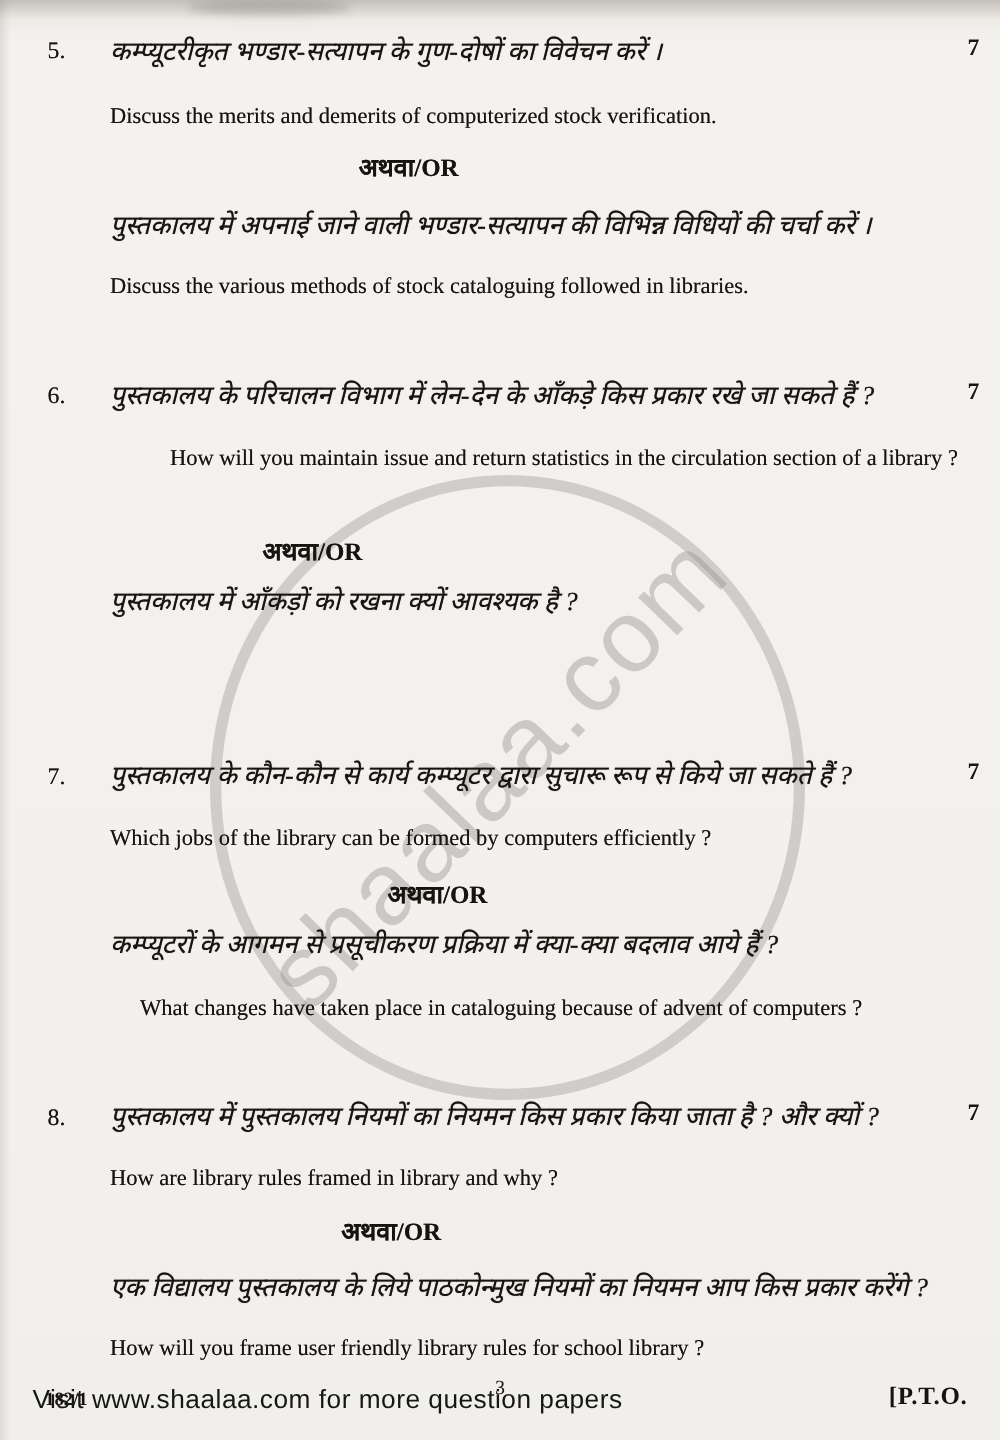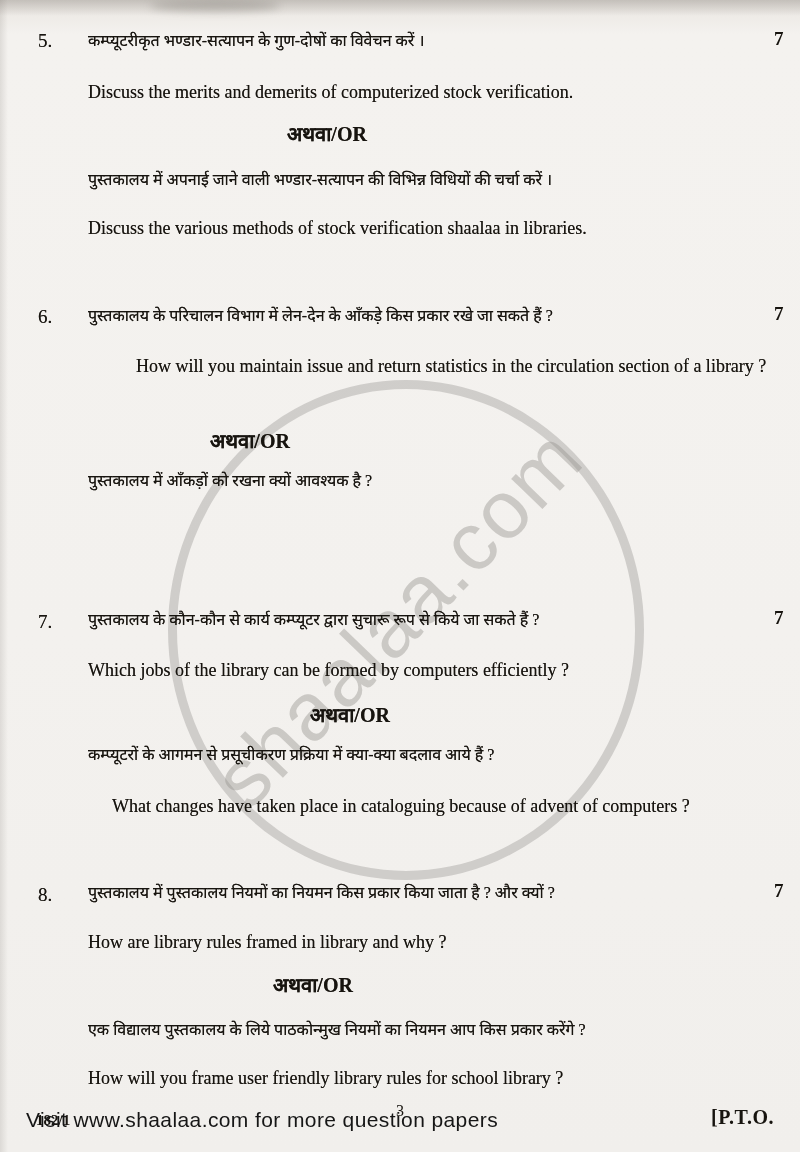--- a/index.html
+++ b/index.html
@@ -8,23 +8,24 @@
     font-family:"Liberation Serif","DejaVu Sans",serif;
     background:#edeae6;
   }
   .page{
     position:relative;width:800px;height:1152px;overflow:hidden;
     background:linear-gradient(180deg,#e9e5e0 0%,#f4f2ef 3%,#f3f1ee 55%,#f1efec 100%);
     color:#1c1a17;
   }
   .abs{position:absolute;}
   .hindi{
-    font-size:16px;line-height:30px;color:#17140f;
+    font-size:21px;line-height:30px;color:#17140f;
     text-shadow:0 0 .6px rgba(40,35,30,.75);
     white-space:nowrap;
+    font-style:italic;
   }
   .eng{
     font-size:18px;line-height:33px;color:#17140f;
     text-shadow:0 0 .5px rgba(40,35,30,.7);
   }
   .qnum{font-size:19px;color:#17140f;text-shadow:0 0 .5px rgba(40,35,30,.7);}
   .marks{font-size:19px;font-weight:700;color:#17140f;}
   .or{
     font-size:20px;font-weight:700;color:#17140f;
     text-shadow:0 0 .5px rgba(40,35,30,.75);
@@ -78,21 +79,21 @@
 
   <div class="abs wm-ring"></div>
   <div class="abs wm-text">shaalaa.com</div>
 
   <div class="abs qnum" style="left:38px;top:30px;">5.</div>
   <div class="abs hindi" style="left:88px;top:26px;">कम्प्यूटरीकृत भण्डार-सत्यापन के गुण-दोषों का विवेचन करें ।</div>
   <div class="abs marks" style="left:774px;top:28px;">7</div>
   <div class="abs eng" style="left:88px;top:76px;">Discuss the merits and demerits of computerized stock verification.</div>
   <div class="abs or" style="left:287px;top:120px;">अथवा/OR</div>
   <div class="abs hindi" style="left:88px;top:165px;">पुस्तकालय में अपनाई जाने वाली भण्डार-सत्यापन की विभिन्न विधियों की चर्चा करें ।</div>
-  <div class="abs eng" style="left:88px;top:212px;">Discuss the various methods of stock verification shaalaa in libraries.</div>
+  <div class="abs eng" style="left:88px;top:212px;">Discuss the various methods of stock cataloguing followed in libraries.</div>
 
   <div class="abs qnum" style="left:38px;top:306px;">6.</div>
   <div class="abs hindi" style="left:88px;top:301px;">पुस्तकालय के परिचालन विभाग में लेन-देन के आँकड़े किस प्रकार रखे जा सकते हैं ?</div>
   <div class="abs marks" style="left:774px;top:303px;">7</div>
   <div class="abs eng justify" style="left:88px;top:350px;width:676px;margin-left:48px;">How will you maintain issue and return statistics in the circulation section of a library ?</div>
   <div class="abs or" style="left:210px;top:427px;">अथवा/OR</div>
   <div class="abs hindi" style="left:88px;top:466px;">पुस्तकालय में आँकड़ों को रखना क्यों आवश्यक है ?</div>
 
   <div class="abs qnum" style="left:38px;top:611px;">7.</div>
   <div class="abs hindi" style="left:88px;top:605px;">पुस्तकालय के कौन-कौन से कार्य कम्प्यूटर द्वारा सुचारू रूप से किये जा सकते हैं ?</div>

